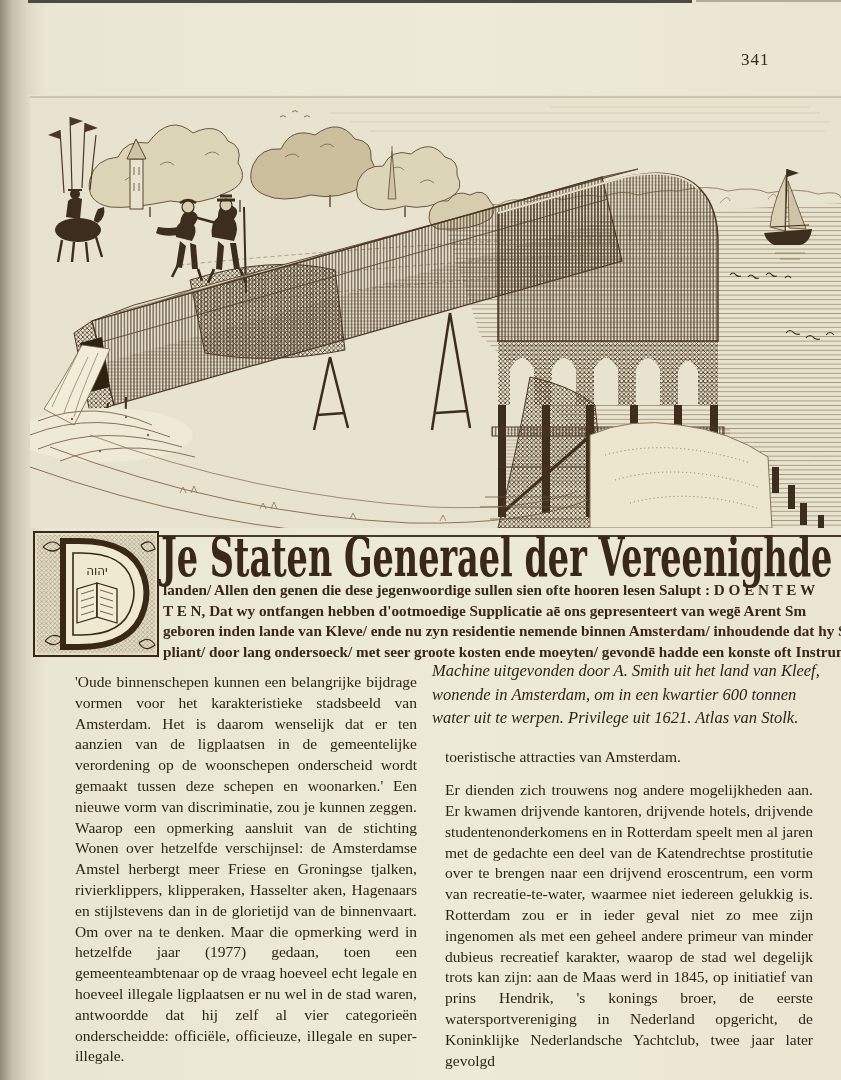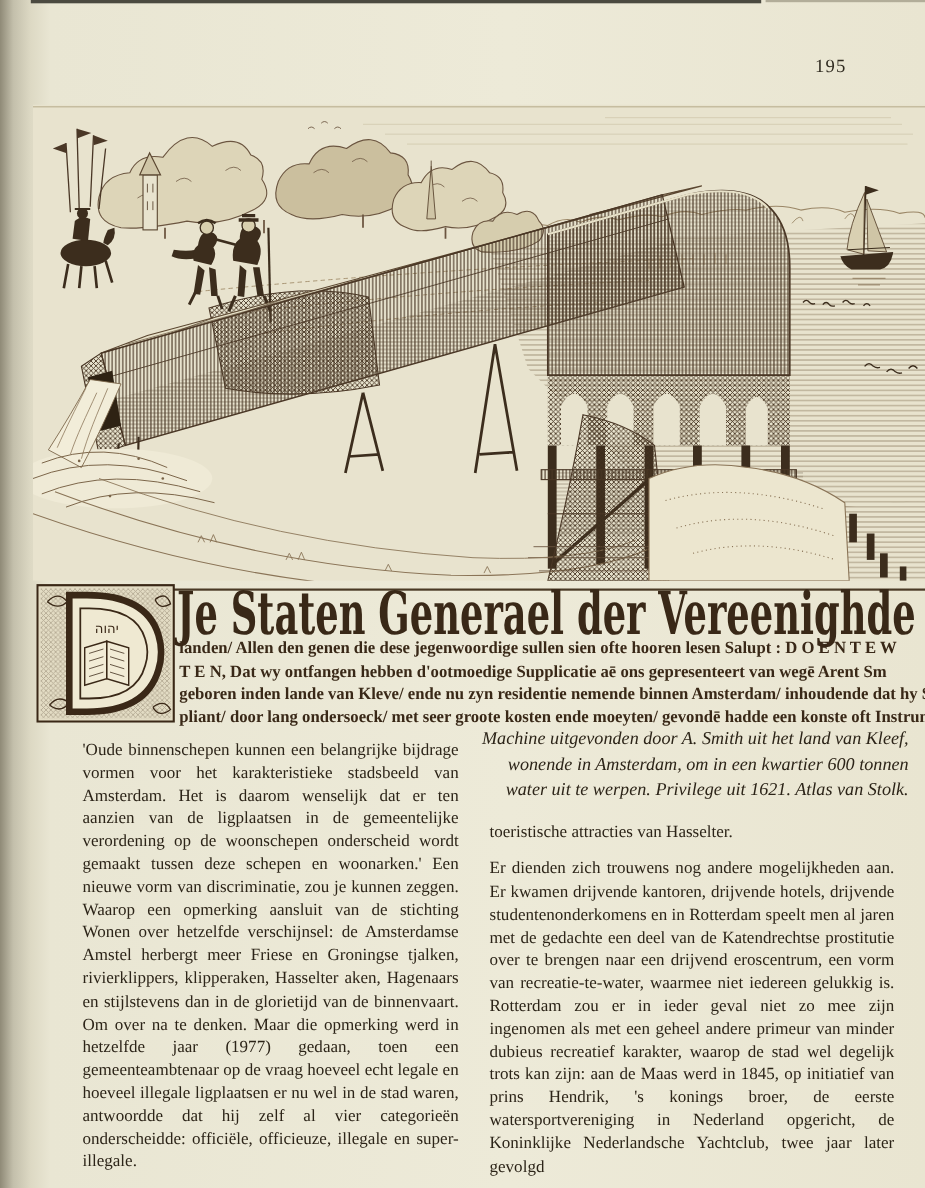--- a/index.html
+++ b/index.html
@@ -15,29 +15,29 @@
   .charter-rule{position:absolute;left:128px;top:7px;width:683px;height:2px;background:#4a3a26;}
   .charter-initial{position:absolute;left:3px;top:3px;width:126px;height:126px;}
   .charter-heading{position:absolute;left:131px;top:1px;font-family:"DejaVu Serif",serif;font-weight:bold;
     font-size:54px;line-height:56px;white-space:nowrap;transform:scaleX(.62);transform-origin:left top;}
   .charter-small{position:absolute;left:133px;top:52px;font-family:"Liberation Serif",serif;font-weight:bold;
     font-size:15.5px;line-height:20.5px;white-space:nowrap;transform:scaleX(.98);transform-origin:left top;}
   .col{position:absolute;text-align:justify;font-size:15.5px;line-height:20.8px;color:#2c2418;}
   .col-left{left:62px;top:659px;width:368px;}
   .col-right{left:432px;top:659px;width:394px;}
   .col p{margin:13px;}
-  .caption{font-style:italic;font-size:16.5px;line-height:23.5px;text-align:right;margin:0 0 17px 0 !important;}
+  .caption{font-style:italic;font-size:16.5px;line-height:23.5px;text-align:left;margin:0 0 17px 0 !important;}
 </style>
 </head>
 <body>
 
 <div class="page">
   <div class="top-edge"></div>
   <div class="top-edge2"></div>
-  <div class="page-number">195</div>
+  <div class="page-number">341</div>
 
   <svg class="engraving" viewBox="0 0 811 433" role="img" aria-label="17th-century etching: a long covered water-throwing machine on wooden trestles running from a dike into the water, water gushing from its low end, two men in period dress and a horseman with banners on the bank, a church tower and trees behind, a sailing boat and ducks on the water to the right">
     <defs>
       <pattern id="pV" width="3.2" height="6" patternUnits="userSpaceOnUse">
           <path d="M1.6,0V6" stroke="#4a3726" stroke-width="1"></path>
         </pattern>
       <pattern id="pH" width="6" height="3.4" patternUnits="userSpaceOnUse">
           <path d="M0,1.7H6" stroke="#54402c" stroke-width=".8"></path>
         </pattern>
       <pattern id="pHl" width="8" height="4.6" patternUnits="userSpaceOnUse">
@@ -241,16 +241,16 @@
     <div class="charter-small" style="top:93px">geboren inden lande van Kleve/ ende nu zyn residentie nemende binnen Amsterdam/ inhoudende dat hy S</div>
     <div class="charter-small" style="top:113.5px">pliant/ door lang ondersoeck/ met seer groote kosten ende moeyten/ gevondē hadde een konste oft Instrum</div>
   </div>
 
   <div class="col col-left">
     <p>'Oude binnenschepen kunnen een belangrijke bijdrage vormen voor het karakteristieke stadsbeeld van Amsterdam. Het is daarom wenselijk dat er ten aanzien van de ligplaatsen in de gemeentelijke verordening op de woonschepen onderscheid wordt gemaakt tussen deze schepen en woonarken.' Een nieuwe vorm van discriminatie, zou je kunnen zeggen. Waarop een opmerking aansluit van de stichting Wonen over hetzelfde verschijnsel: de Amsterdamse Amstel herbergt meer Friese en Groningse tjalken, rivierklippers, klipperaken, Hasselter aken, Hagenaars en stijlstevens dan in de glorietijd van de binnenvaart. Om over na te denken. Maar die opmerking werd in hetzelfde jaar (1977) gedaan, toen een gemeenteambtenaar op de vraag hoeveel echt legale en hoeveel illegale ligplaatsen er nu wel in de stad waren, antwoordde dat hij zelf al vier categorieën onderscheidde: officiële, officieuze, illegale en super-illegale.</p>
   </div>
 
   <div class="col col-right">
     <p class="caption">Machine uitgevonden door A. Smith uit het land van Kleef, wonende in Amsterdam, om in een kwartier 600 tonnen water uit te werpen. Privilege uit 1621. Atlas van Stolk.</p>
-    <p>toeristische attracties van Hasselter.</p>
+    <p>toeristische attracties van Amsterdam.</p>
     <p>Er dienden zich trouwens nog andere mogelijkheden aan. Er kwamen drijvende kantoren, drijvende hotels, drijvende studentenonderkomens en in Rotterdam speelt men al jaren met de gedachte een deel van de Katendrechtse prostitutie over te brengen naar een drijvend eroscentrum, een vorm van recreatie-te-water, waarmee niet iedereen gelukkig is. Rotterdam zou er in ieder geval niet zo mee zijn ingenomen als met een geheel andere primeur van minder dubieus recreatief karakter, waarop de stad wel degelijk trots kan zijn: aan de Maas werd in 1845, op initiatief van prins Hendrik, 's konings broer, de eerste watersportvereniging in Nederland opgericht, de Koninklijke Nederlandsche Yachtclub, twee jaar later gevolgd</p>
   </div>
 </div>
 
 </body></html>

